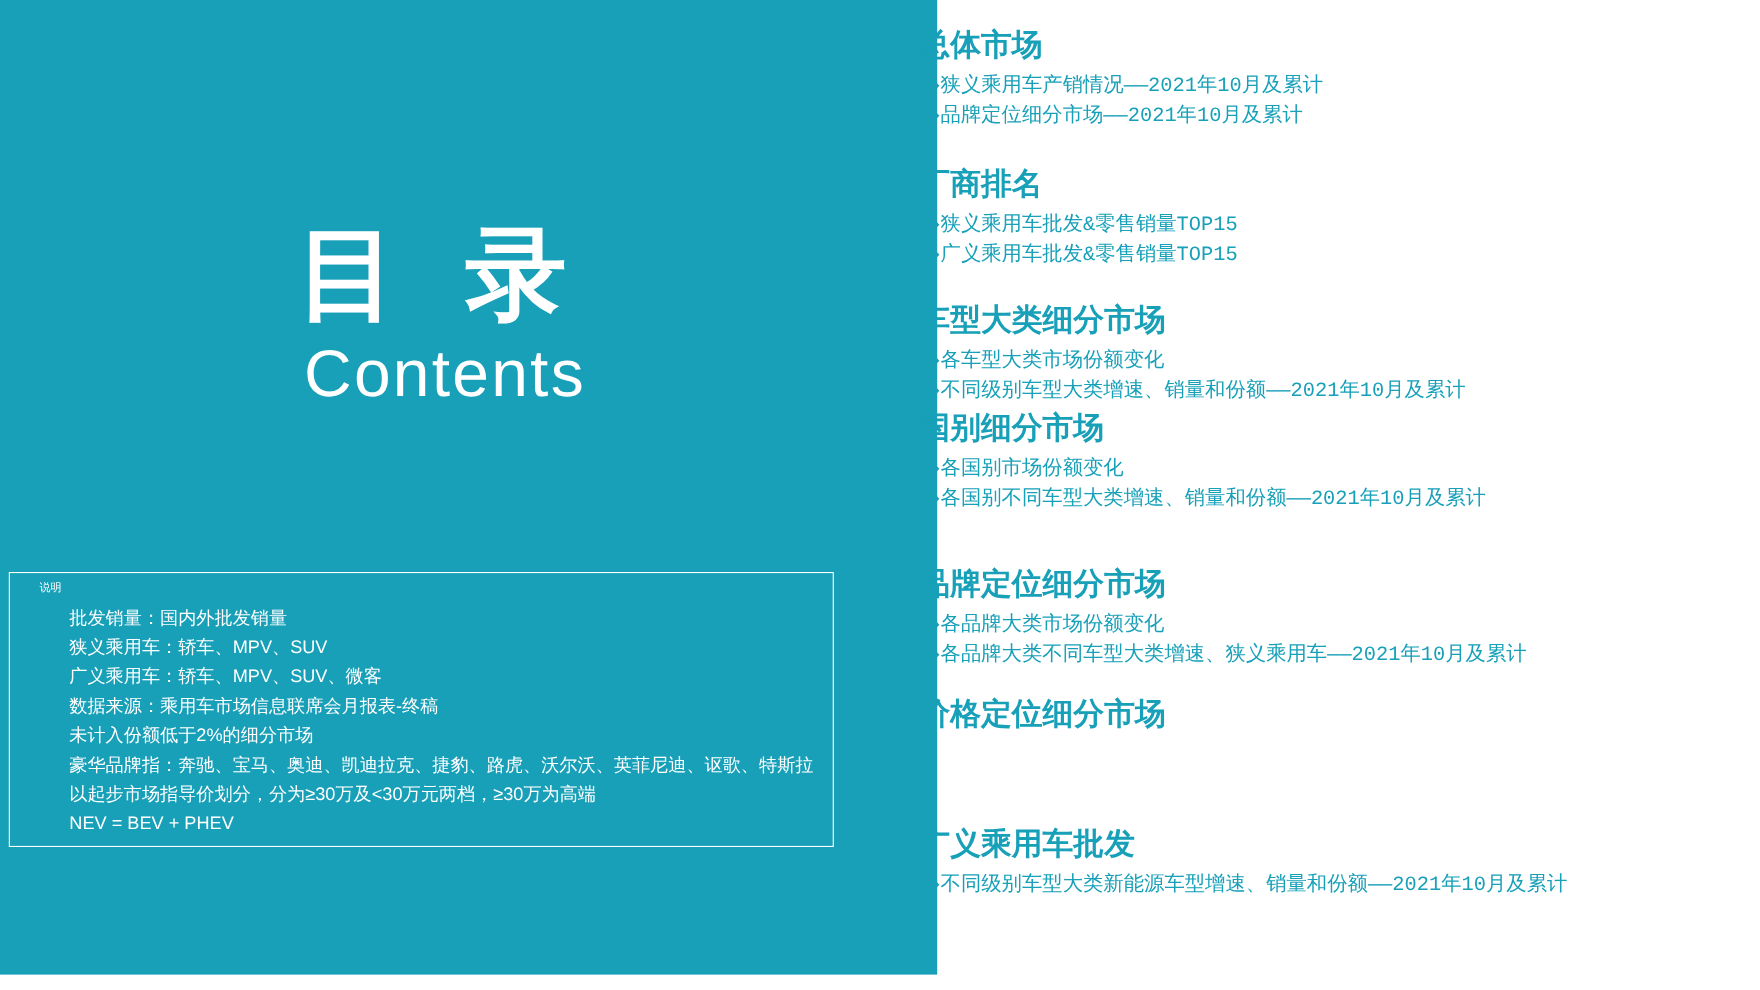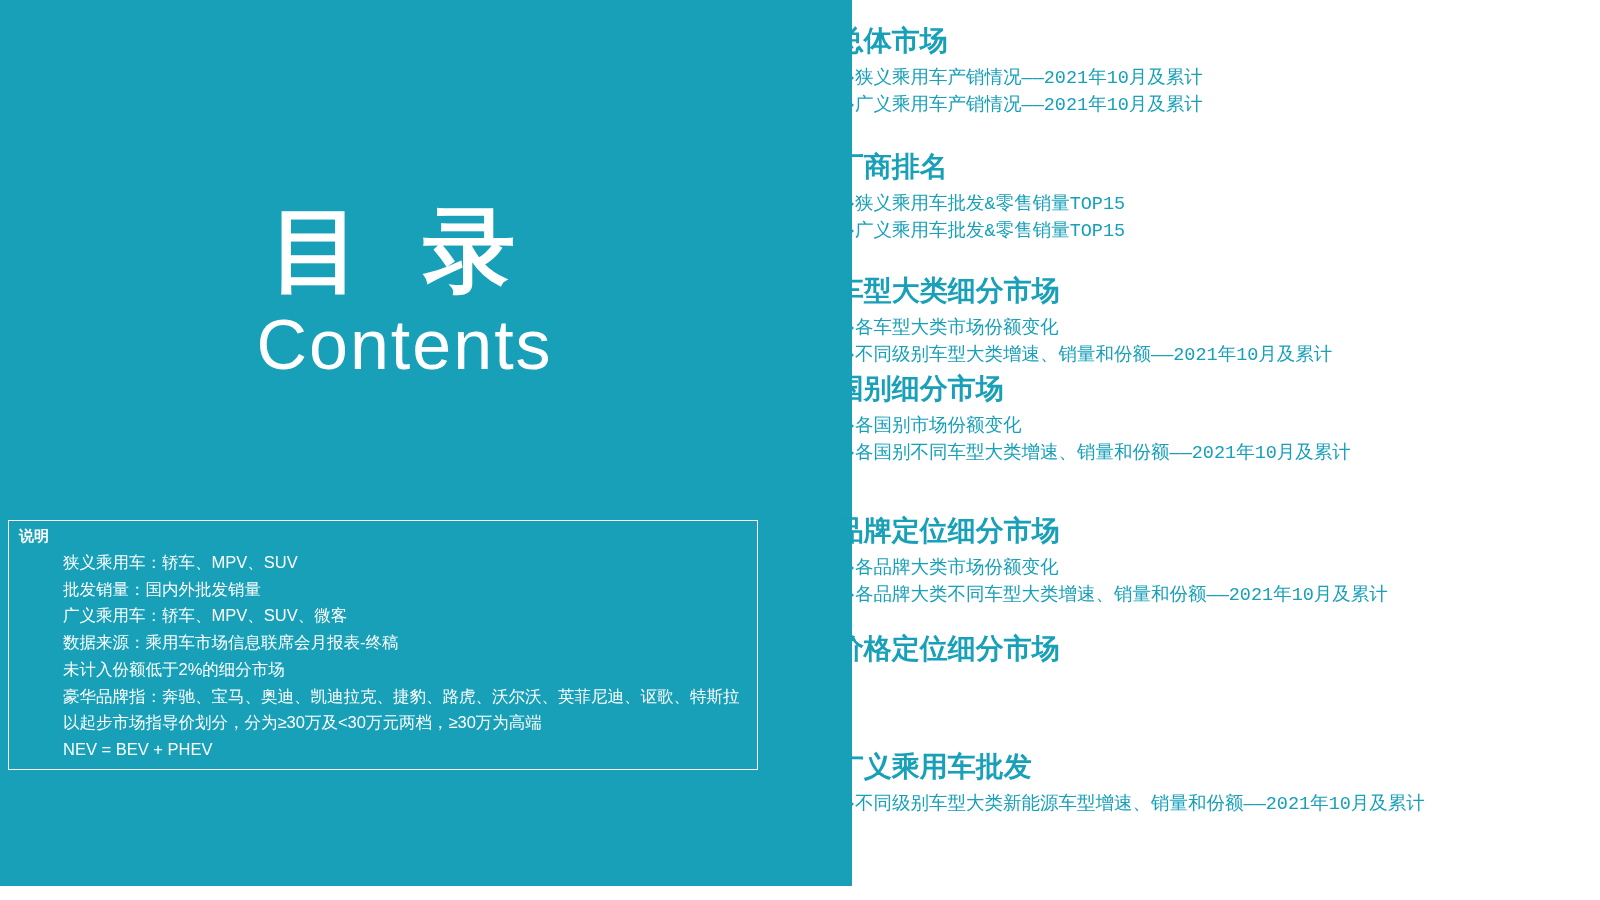--- a/index.html
+++ b/index.html
@@ -37,44 +37,44 @@
     color: #ffffff;
   }
   .title-cn {
     font-size: 92px;
     font-weight: bold;
     letter-spacing: 18px;
     line-height: 1.1;
     margin-left: 18px;
   }
   .title-en {
-    font-size: 70px;
+    font-size: 60px;
     font-weight: normal;
     letter-spacing: 2px;
     line-height: 1.15;
     margin-top: 4px;
     padding-left: 24px;
   }
   
   .notes-box {
     position: absolute;
     left: 8px;
     top: 520px;
     width: 750px;
     height: 250px;
     border: 1px solid #ffffff;
     box-sizing: border-box;
     color: #ffffff;
   }
   .notes-title {
     position: absolute;
-    left: 10px;
+    left: 27px;
     top: 6px;
-    font-size: 15px;
-    font-weight: bold;
+    font-size: 10px;
+    font-weight: normal;
   }
   .notes-list {
     position: absolute;
     left: 54px;
     top: 28px;
     width: 690px;
     font-size: 16.5px;
     line-height: 1.62;
   }
   .notes-list div {
@@ -124,39 +124,39 @@
   <div class="left-panel">
 
     <div class="title-block">
       <div class="title-cn">目 录</div>
       <div class="title-en">Contents</div>
     </div>
 
     <div class="notes-box">
       <div class="notes-title">说明</div>
       <div class="notes-list">
+        <div>批发销量：国内外批发销量</div>
         <div>狭义乘用车：轿车、MPV、SUV</div>
-        <div>批发销量：国内外批发销量</div>
         <div>广义乘用车：轿车、MPV、SUV、微客</div>
         <div>数据来源：乘用车市场信息联席会月报表-终稿</div>
         <div>未计入份额低于2%的细分市场</div>
         <div>豪华品牌指：奔驰、宝马、奥迪、凯迪拉克、捷豹、路虎、沃尔沃、英菲尼迪、讴歌、特斯拉</div>
         <div>以起步市场指导价划分，分为≥30万及&lt;30万元两档，≥30万为高端</div>
         <div>NEV = BEV + PHEV</div>
       </div>
     </div>
   </div>
 
   <div class="right-panel">
 
     <div class="section" style="top:22px">
       <div class="sec-title">一.总体市场</div>
       <div class="sec-items">
         <div class="sec-item"><span class="diamond">◆</span><span>狭义乘用车产销情况——2021年10月及累计</span></div>
-        <div class="sec-item"><span class="diamond">◆</span><span>广义乘用车产销情况——2021年10月及累计</span></div>
+        <div class="sec-item"><span class="diamond">◆</span><span>品牌定位细分市场——2021年10月及累计</span></div>
       </div>
     </div>
 
     <div class="section" style="top:148px">
       <div class="sec-title">二.厂商排名</div>
       <div class="sec-items">
         <div class="sec-item"><span class="diamond">◆</span><span>狭义乘用车批发&amp;零售销量TOP15</span></div>
         <div class="sec-item"><span class="diamond">◆</span><span>广义乘用车批发&amp;零售销量TOP15</span></div>
       </div>
     </div>
@@ -174,21 +174,21 @@
       <div class="sec-items">
         <div class="sec-item"><span class="diamond">◆</span><span>各国别市场份额变化</span></div>
         <div class="sec-item"><span class="diamond">◆</span><span>各国别不同车型大类增速、销量和份额——2021年10月及累计</span></div>
       </div>
     </div>
 
     <div class="section" style="top:512px">
       <div class="sec-title">五.品牌定位细分市场</div>
       <div class="sec-items">
         <div class="sec-item"><span class="diamond">◆</span><span>各品牌大类市场份额变化</span></div>
-        <div class="sec-item"><span class="diamond">◆</span><span>各品牌大类不同车型大类增速、销量和份额——2021年10月及累计</span></div>
+        <div class="sec-item"><span class="diamond">◆</span><span>各品牌大类不同车型大类增速、狭义乘用车——2021年10月及累计</span></div>
       </div>
     </div>
 
     <div class="section" style="top:630px">
       <div class="sec-title">六.价格定位细分市场</div>
     </div>
 
     <div class="section" style="top:748px">
       <div class="sec-title">七.广义乘用车批发</div>
       <div class="sec-items">

